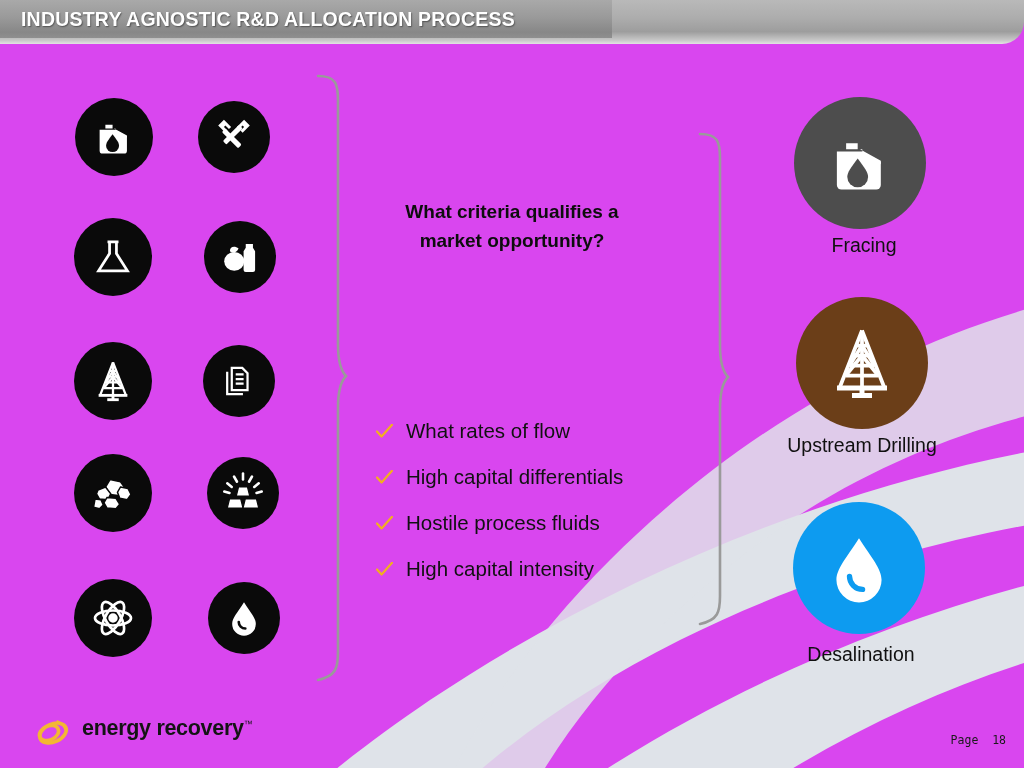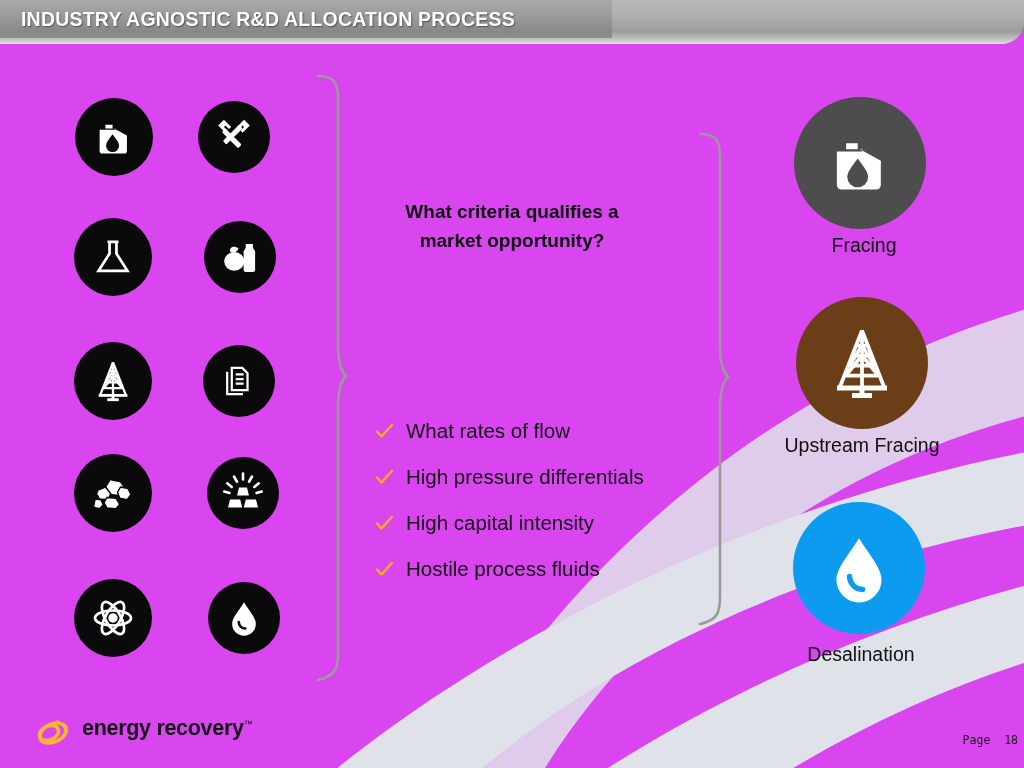--- a/index.html
+++ b/index.html
@@ -146,21 +146,21 @@
     letter-spacing: -0.3px;
   }
   #logo-tm {
     font-size: 9px;
     vertical-align: super;
     font-weight: normal;
     color: #141414;
   }
   #page-number {
     position: absolute;
-    right: 6px;
+    right: 18px;
     top: 733px;
     font-family: "DejaVu Sans Mono", monospace;
     font-size: 11.5px;
     color: #1a1a1a;
     white-space: pre;
   }
 </style>
 </head>
 <body>
 
@@ -310,37 +310,37 @@
         </svg>
       </span>
       <span class="criteria-text">What rates of flow</span>
     </div>
     <div class="criteria-item">
       <span class="criteria-check">
         <svg width="17" height="15" viewBox="0 0 20 18">
           <path d="M1 9 L6.5 15 L19 1" fill="none" stroke="#F2B01E" stroke-width="2.6" stroke-linecap="round" stroke-linejoin="round"></path>
         </svg>
       </span>
-      <span class="criteria-text">High pressure differentials</span>
+      <span class="criteria-text">High capital differentials</span>
+    </div>
+    <div class="criteria-item">
+      <span class="criteria-check">
+        <svg width="17" height="15" viewBox="0 0 20 18">
+          <path d="M1 9 L6.5 15 L19 1" fill="none" stroke="#F2B01E" stroke-width="2.6" stroke-linecap="round" stroke-linejoin="round"></path>
+        </svg>
+      </span>
+      <span class="criteria-text">Hostile process fluids</span>
     </div>
     <div class="criteria-item">
       <span class="criteria-check">
         <svg width="17" height="15" viewBox="0 0 20 18">
           <path d="M1 9 L6.5 15 L19 1" fill="none" stroke="#F2B01E" stroke-width="2.6" stroke-linecap="round" stroke-linejoin="round"></path>
         </svg>
       </span>
       <span class="criteria-text">High capital intensity</span>
-    </div>
-    <div class="criteria-item">
-      <span class="criteria-check">
-        <svg width="17" height="15" viewBox="0 0 20 18">
-          <path d="M1 9 L6.5 15 L19 1" fill="none" stroke="#F2B01E" stroke-width="2.6" stroke-linecap="round" stroke-linejoin="round"></path>
-        </svg>
-      </span>
-      <span class="criteria-text">Hostile process fluids</span>
     </div>
   </div>
 
   <div class="segment">
     <div class="segment-circle" style="left:794px; top:97px; width:132px; height:132px; background:#4D4D4D;">
       <svg width="74" height="74" viewBox="0 0 64 64" fill="#ffffff">
         <path d="M14 20 h6 v-5 h10 v5 h2 l18 10 v3 l-16 -9 v-4 z"></path>
         <path d="M12 22 h22 l16 9 v20 a4 4 0 0 1 -4 4 H16 a4 4 0 0 1 -4 -4 z"></path>
         <path d="M30 28 c-6 8 -9 12 -9 16 a9 9 0 0 0 18 0 c0 -4 -3 -8 -9 -16 z" fill="#4D4D4D"></path>
       </svg>
@@ -353,21 +353,21 @@
       <svg width="80" height="80" viewBox="0 0 64 64" fill="none" stroke="#ffffff" stroke-width="3">
         <path d="M32 6 v46"></path>
         <path d="M32 6 L14 52 M32 6 L50 52"></path>
         <path d="M22 34 h20 M19 42 h26 M25 26 h14 M27 18 h10"></path>
         <path d="M22 34 L32 18 M42 34 L32 18 M19 42 L32 26 M45 42 L32 26"></path>
         <path d="M12 52 h40" stroke-width="4"></path>
         <path d="M32 52 v6" stroke-width="4"></path>
         <path d="M24 58 h16" stroke-width="4"></path>
       </svg>
     </div>
-    <div class="segment-label" style="left:762px; top:434px; width:200px;">Upstream Fracing</div>
+    <div class="segment-label" style="left:762px; top:434px; width:200px;">Upstream Drilling</div>
   </div>
 
   <div class="segment">
     <div class="segment-circle" style="left:793px; top:502px; width:132px; height:132px; background:#0D9BF0;">
       <svg width="76" height="76" viewBox="0 0 64 64" fill="#ffffff">
         <path d="M32 7 C21 24 13 33 13 42 a19 19 0 0 0 38 0 C51 33 43 24 32 7 z"></path>
         <path d="M24 39 a11 11 0 0 0 11 11" fill="none" stroke="#0D9BF0" stroke-width="4.5" stroke-linecap="round"></path>
       </svg>
     </div>
     <div class="segment-label" style="left:761px; top:643px; width:200px;">Desalination</div>

